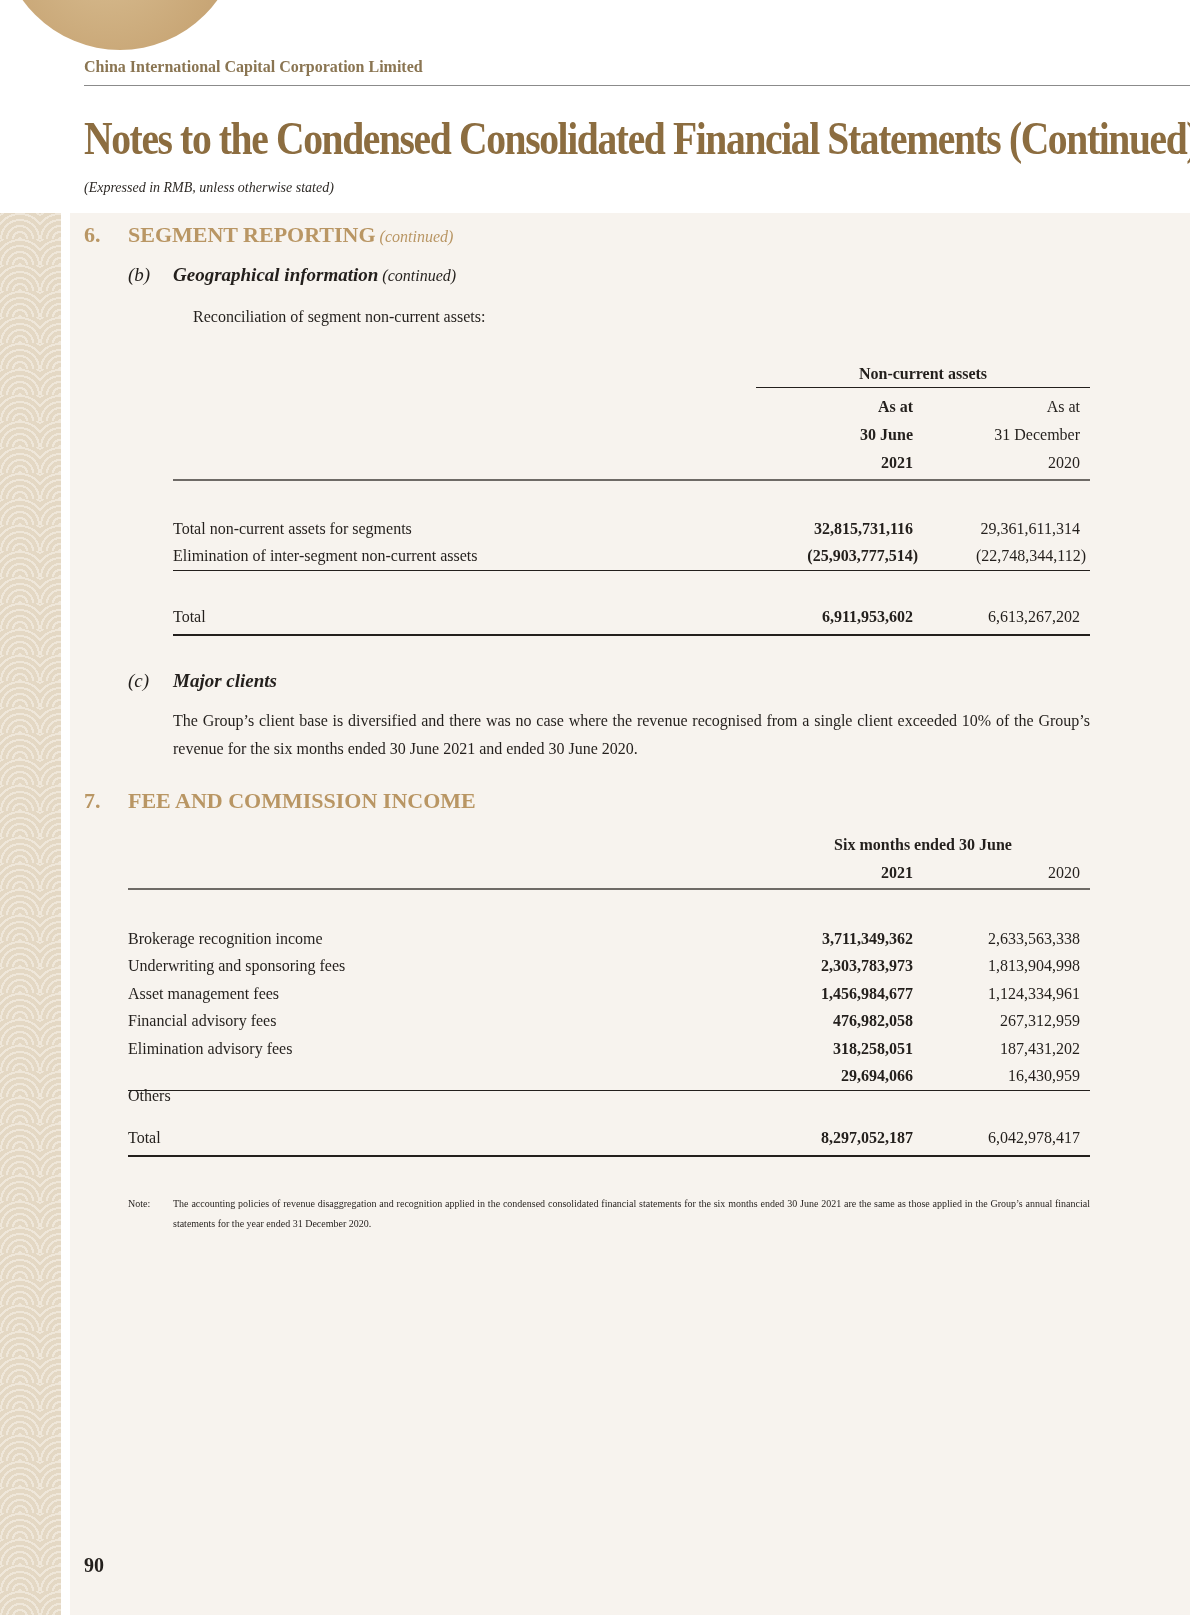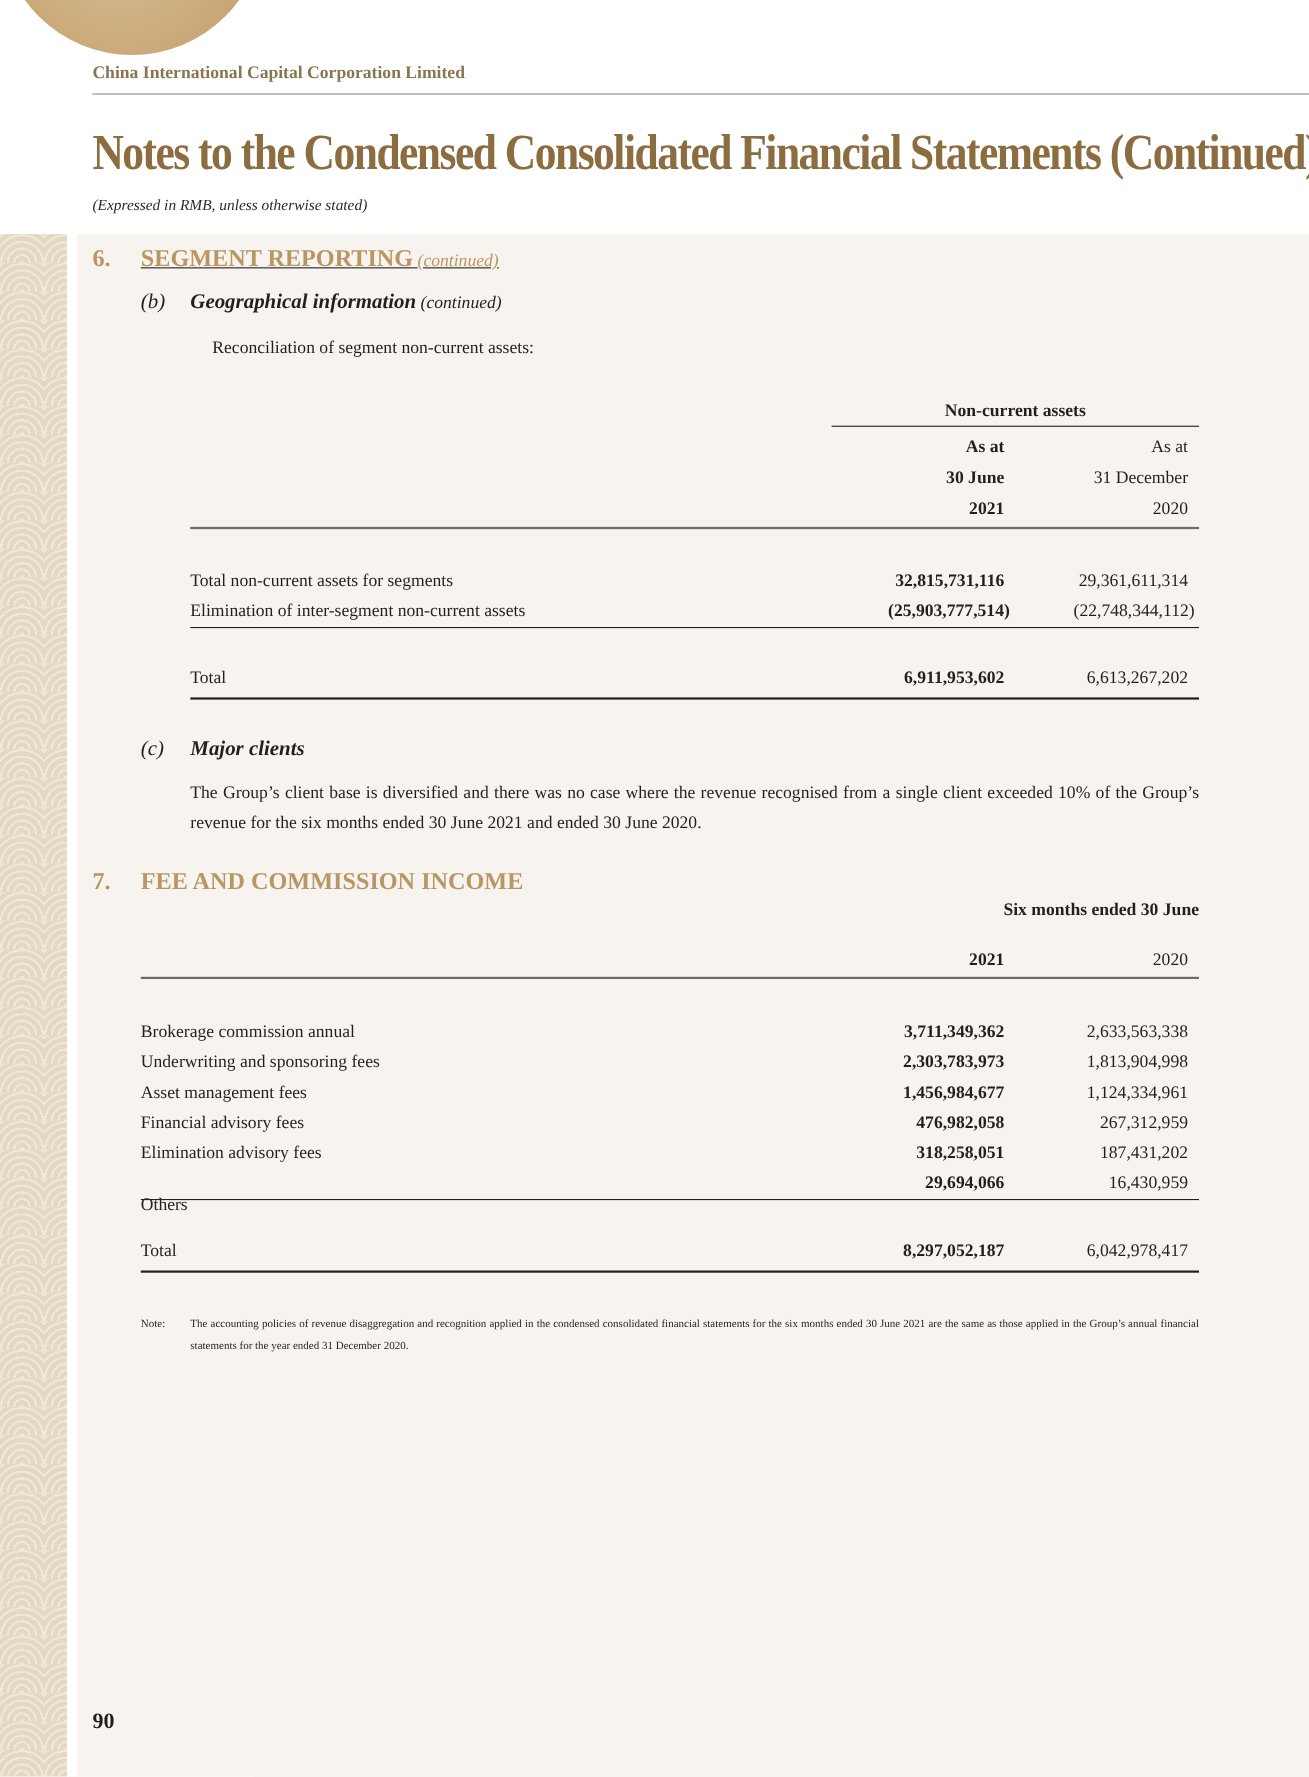--- a/index.html
+++ b/index.html
@@ -66,21 +66,21 @@
 <div class="company">China International Capital Corporation Limited</div>
 <div class="rule-top"></div>
 <div class="page-title">Notes to the Condensed Consolidated Financial Statements (Continued)</div>
 <div class="subtitle">(Expressed in RMB, unless otherwise stated)</div>
 
 <div class="pattern"></div>
 <div class="white-gap"></div>
 <div class="content"></div>
 
 <div class="abs sec-num" style="left:84px; top:222px;">6.</div>
-<div class="abs" style="left:128px; top:222px;text-decoration:underline;">
+<div class="abs" style="left:128px; top:222px;">
   <span class="sec-title">SEGMENT REPORTING</span>
   <span class="sec-cont">(continued)</span>
 </div>
 
 <div class="abs sub-label" style="left:128px; top:264px;">(b)</div>
 <div class="abs" style="left:173px; top:264px;">
   <span class="sub-title">Geographical information</span>
   <span class="sub-cont">(continued)</span>
 </div>
 <div class="abs body-text" style="left:173px; top:308px;margin-left:20px;">Reconciliation of segment non-current assets:</div>
@@ -110,26 +110,26 @@
 <div class="abs num" style="left:920px; width:160px; top:608px;">6,613,267,202</div>
 <div class="hline thick" style="left:173px; width:917px; top:634px;"></div>
 
 <div class="abs sub-label" style="left:128px; top:670px;">(c)</div>
 <div class="abs sub-title" style="left:173px; top:670px;">Major clients</div>
 <div class="abs para" style="left:173px; top:707px; width:917px;">The Group’s client base is diversified and there was no case where the revenue recognised from a single client exceeded 10% of the Group’s revenue for the six months ended 30 June 2021 and ended 30 June 2020.</div>
 
 <div class="abs sec-num" style="left:84px; top:788px;">7.</div>
 <div class="abs sec-title" style="left:128px; top:788px;">FEE AND COMMISSION INCOME</div>
 
-<div class="abs body-text b" style="left:756px; width:334px; top:819px; text-align:right;">Six months ended 30 June</div>
+<div class="abs body-text b" style="left:756px; width:334px; top:836px; text-align:center;">Six months ended 30 June</div>
 <div class="abs num b" style="left:756px; width:157px; top:864px;">2021</div>
 <div class="abs num" style="left:920px; width:160px; top:864px;">2020</div>
 <div class="hline grey" style="left:128px; width:962px; top:888px;"></div>
 
-<div class="abs body-text" style="left:128px; top:930px;">Brokerage commission annual</div>
+<div class="abs body-text" style="left:128px; top:930px;">Brokerage recognition income</div>
 <div class="abs num b" style="left:756px; width:157px; top:930px;">3,711,349,362</div>
 <div class="abs num" style="left:920px; width:160px; top:930px;">2,633,563,338</div>
 
 <div class="abs body-text" style="left:128px; top:957px;">Underwriting and sponsoring fees</div>
 <div class="abs num b" style="left:756px; width:157px; top:957px;">2,303,783,973</div>
 <div class="abs num" style="left:920px; width:160px; top:957px;">1,813,904,998</div>
 
 <div class="abs body-text" style="left:128px; top:985px;">Asset management fees</div>
 <div class="abs num b" style="left:756px; width:157px; top:985px;">1,456,984,677</div>
 <div class="abs num" style="left:920px; width:160px; top:985px;">1,124,334,961</div>

